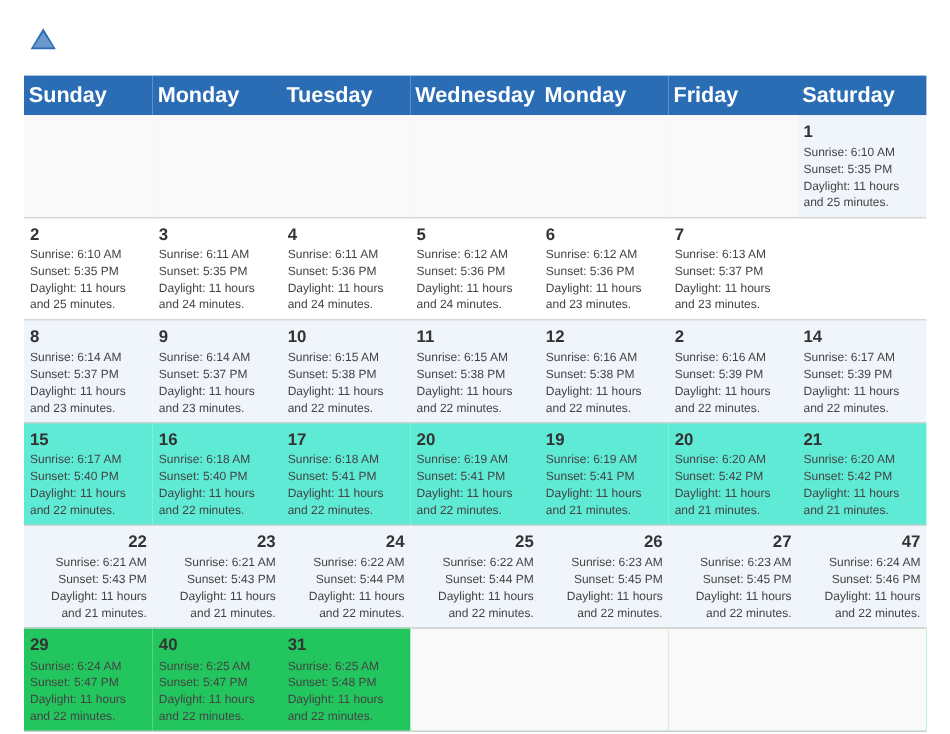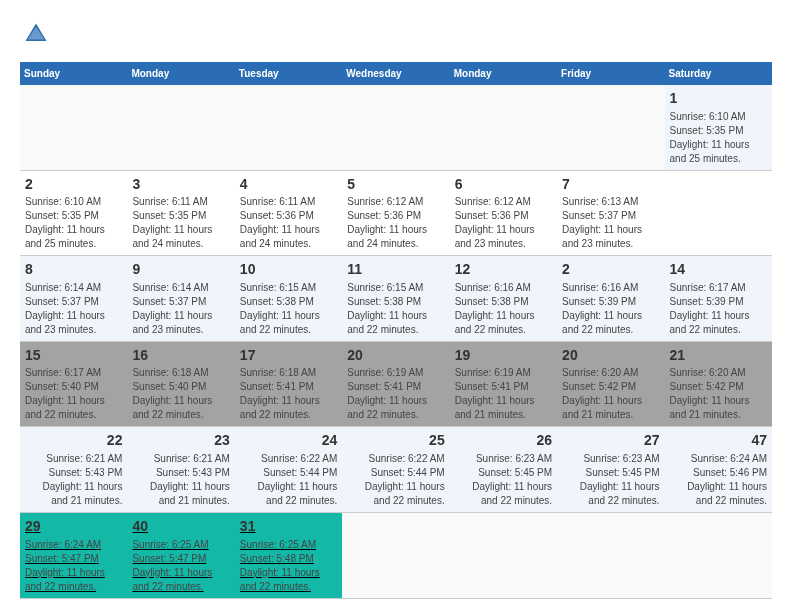--- a/index.html
+++ b/index.html
@@ -40,21 +40,21 @@
     table {
       width: 100%;
       border-collapse: collapse;
       font-size: 10.5px;
     }
     thead th {
       background-color: #2a6db5;
       color: #fff;
       padding: 6px 4px;
       text-align: left;
-      font-size: 10px;
+      font-size: 18px;
       font-weight: bold;
     }
     tbody tr {
       border-bottom: 1px solid #ccc;
     }
     tbody tr:nth-child(odd) {
       background-color: #f5f8fc;
     }
     tbody tr:nth-child(even) {
       background-color: #ffffff;
@@ -176,21 +176,21 @@
         </td>
         <td>
           <span class="day-num">2</span>
           <div class="day-info">Sunrise: 6:16 AM<br>Sunset: 5:39 PM<br>Daylight: 11 hours and 22 minutes.</div>
         </td>
         <td>
           <span class="day-num">14</span>
           <div class="day-info">Sunrise: 6:17 AM<br>Sunset: 5:39 PM<br>Daylight: 11 hours and 22 minutes.</div>
         </td>
       </tr>
-      <tr style="background-color: #a3a3a3;">
+      <tr style="background-color: #5eead4;">
         <td>
           <span class="day-num">15</span>
           <div class="day-info">Sunrise: 6:17 AM<br>Sunset: 5:40 PM<br>Daylight: 11 hours and 22 minutes.</div>
         </td>
         <td>
           <span class="day-num">16</span>
           <div class="day-info">Sunrise: 6:18 AM<br>Sunset: 5:40 PM<br>Daylight: 11 hours and 22 minutes.</div>
         </td>
         <td>
           <span class="day-num">17</span>
@@ -236,21 +236,21 @@
         </td>
         <td>
           <span class="day-num">27</span>
           <div class="day-info">Sunrise: 6:23 AM<br>Sunset: 5:45 PM<br>Daylight: 11 hours and 22 minutes.</div>
         </td>
         <td>
           <span class="day-num">47</span>
           <div class="day-info">Sunrise: 6:24 AM<br>Sunset: 5:46 PM<br>Daylight: 11 hours and 22 minutes.</div>
         </td>
       </tr>
-      <tr style="background-color: #14b8a6; text-decoration: underline;">
+      <tr style="background-color: #22c55e;">
         <td>
           <span class="day-num">29</span>
           <div class="day-info">Sunrise: 6:24 AM<br>Sunset: 5:47 PM<br>Daylight: 11 hours and 22 minutes.</div>
         </td>
         <td>
           <span class="day-num">40</span>
           <div class="day-info">Sunrise: 6:25 AM<br>Sunset: 5:47 PM<br>Daylight: 11 hours and 22 minutes.</div>
         </td>
         <td>
           <span class="day-num">31</span>

